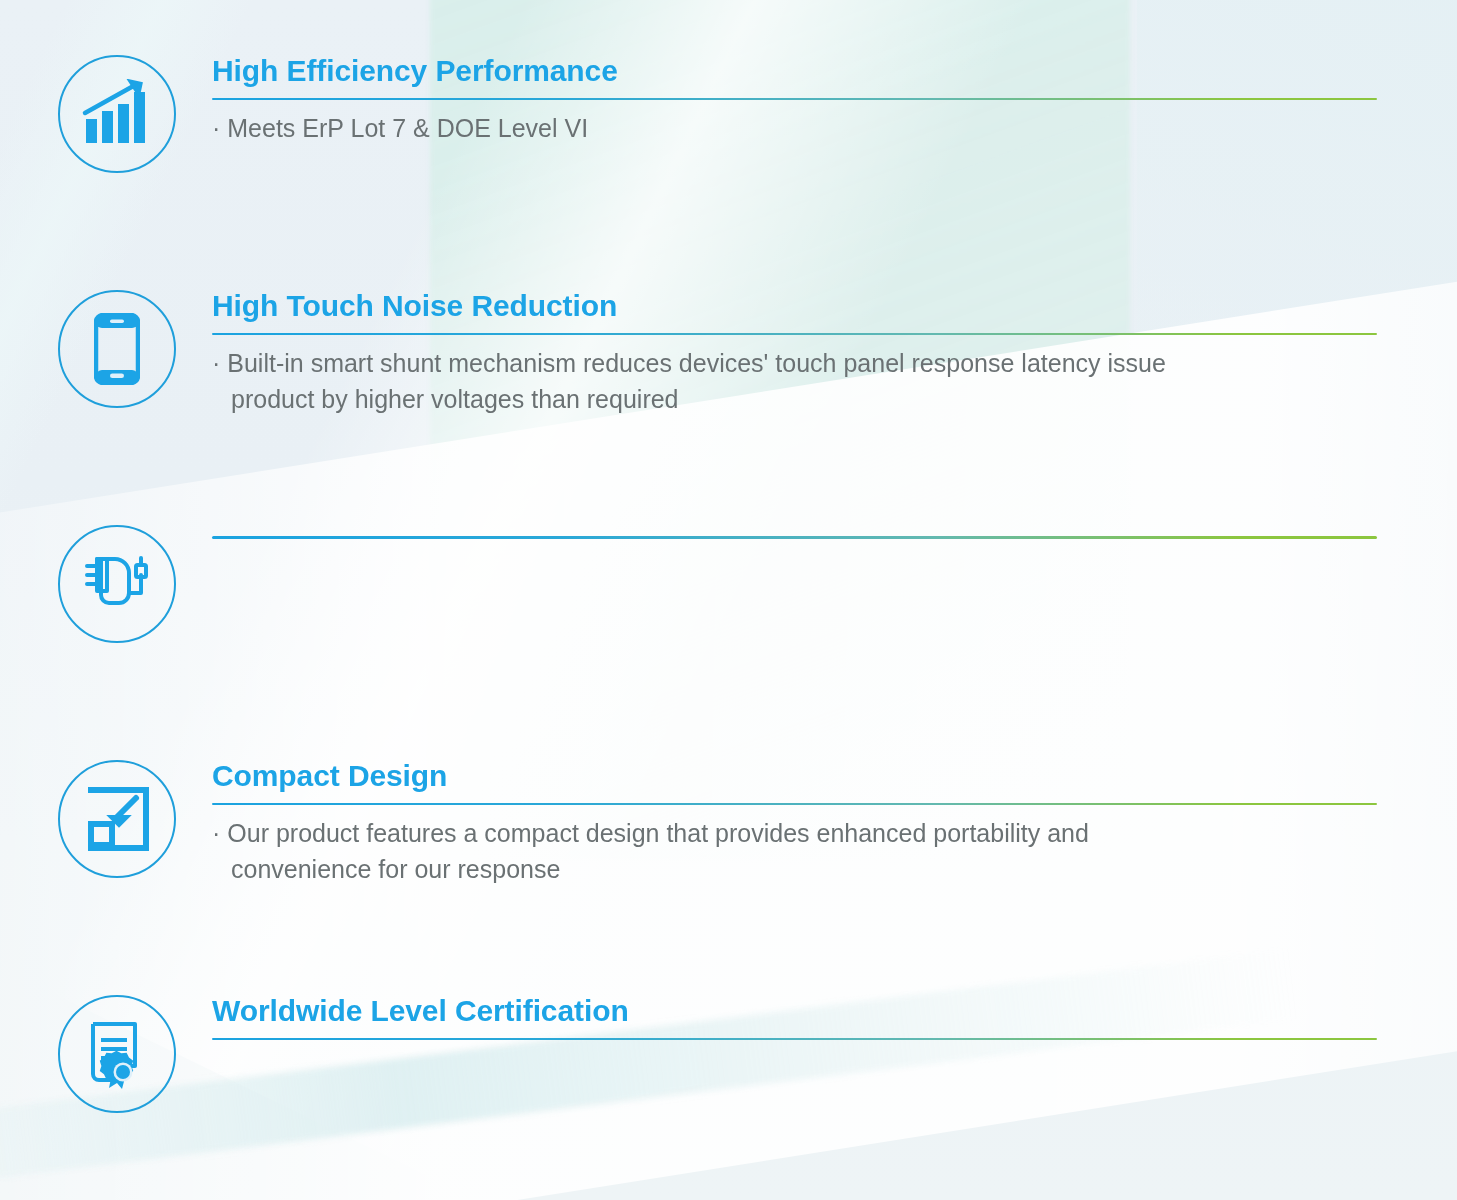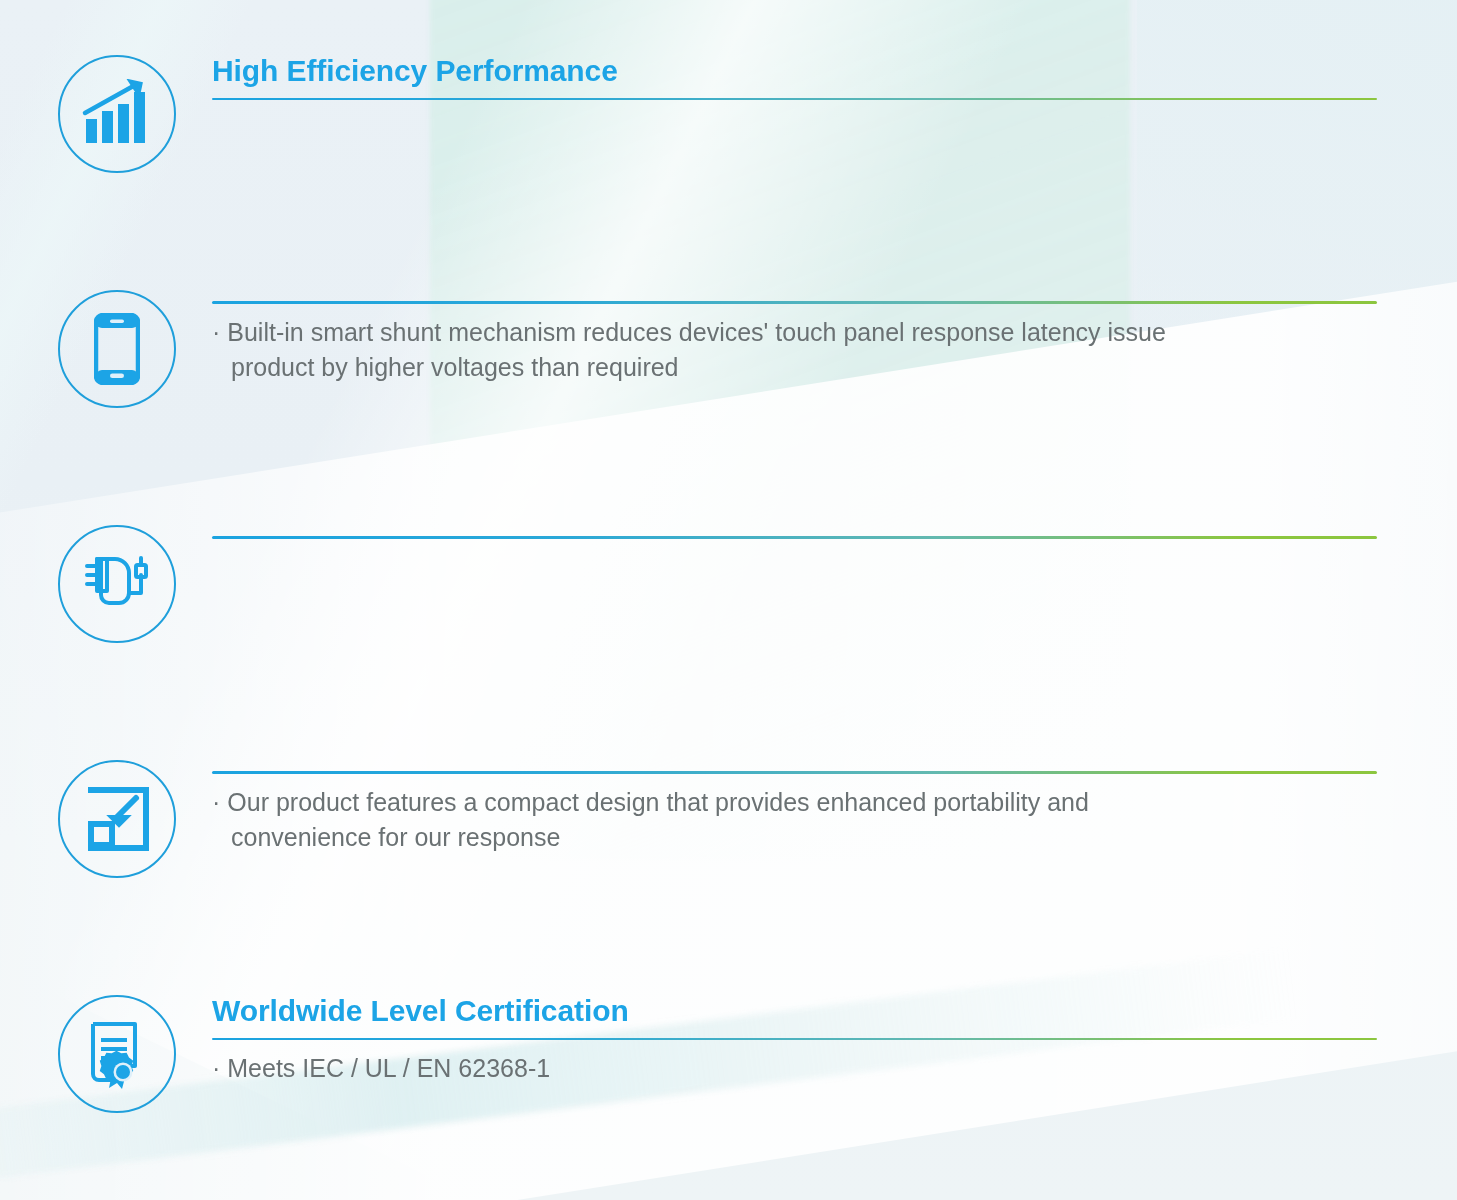--- a/index.html
+++ b/index.html
@@ -212,36 +212,43 @@
               <rect x="54" y="13" width="11" height="51"></rect>
             </g>
             <path d="M5 34 L57 5" stroke="#1ca4e6" stroke-width="4.5" fill="none" stroke-linecap="round"></path>
             <path d="M45 2 L62 2 L62 19 Z" fill="#1ca4e6" transform="rotate(12 57 7)"></path>
           </svg>
         </div>
       </div>
       <div class="body-col">
         <div class="feature-title">High Efficiency Performance</div>
         <div class="rule"></div>
+        <div class="bullets">
+          <div class="bullet">
+            <span class="dot">·</span>
+            <span>Meets ErP Lot 7 &amp; DOE Level VI</span>
+          </div>
+        </div>
       </div>
     </div>
 
     <div class="feature" style="top:290px;">
       <div class="icon-wrap">
         <div class="icon-circle">
           <svg width="46" height="72" viewBox="0 0 46 72" aria-hidden="true">
             <rect x="2" y="2" width="42" height="68" rx="7" ry="7" fill="none" stroke="#1ca4e6" stroke-width="4.5"></rect>
             <rect x="2" y="2" width="42" height="13" rx="6" ry="6" fill="#1ca4e6"></rect>
             <rect x="2" y="57" width="42" height="13" rx="6" ry="6" fill="#1ca4e6"></rect>
             <rect x="16" y="6.5" width="14" height="3.6" rx="1.8" fill="#dff0fa"></rect>
             <rect x="16" y="60.5" width="14" height="4.6" rx="2.3" fill="#dff0fa"></rect>
           </svg>
         </div>
       </div>
       <div class="body-col">
+        <div class="feature-title">High Touch Noise Reduction</div>
         <div class="rule"></div>
         <div class="bullets">
           <div class="bullet">
             <span class="dot">·</span>
             <span>Built-in smart shunt mechanism reduces devices' touch panel response latency issue</span>
             <span class="cont">product by higher voltages than required</span>
           </div>
         </div>
       </div>
     </div>
@@ -274,20 +281,21 @@
             <g fill="none" stroke="#1ca4e6" stroke-width="6">
               <path d="M4 4 L62 4 L62 62 L4 62"></path>
               <rect x="7" y="38" width="21" height="21"></rect>
             </g>
             <path d="M52 12 L32 32" stroke="#1ca4e6" stroke-width="6" stroke-linecap="round"></path>
             <path d="M26 38 L44 38 L44 20 Z" fill="#1ca4e6" transform="rotate(45 35 29)"></path>
           </svg>
         </div>
       </div>
       <div class="body-col">
+        <div class="feature-title">Compact Design</div>
         <div class="rule"></div>
         <div class="bullets">
           <div class="bullet">
             <span class="dot">·</span>
             <span>Our product features a compact design that provides enhanced portability and</span>
             <span class="cont">convenience for our response</span>
           </div>
         </div>
       </div>
     </div>
@@ -303,23 +311,17 @@
             <path d="M32 50 L28 70 L36 65 L41 71 L46 52 Z" fill="#1ca4e6"></path>
             <path d="M40 36 l5.2 2.6 5.8 -0.6 2.6 5.2 4.6 3.6 -1.8 5.6 1.8 5.6 -4.6 3.6 -2.6 5.2 -5.8 -0.6 -5.2 2.6 -5.2 -2.6 -5.8 0.6 -2.6 -5.2 -4.6 -3.6 1.8 -5.6 -1.8 -5.6 4.6 -3.6 2.6 -5.2 5.8 0.6 Z" fill="#1ca4e6" transform="translate(-5,-4) scale(0.92) translate(4,4)"></path>
             <circle cx="42" cy="54" r="9.5" fill="#dff0fa"></circle>
             <circle cx="42" cy="54" r="7" fill="#1ca4e6"></circle>
           </svg>
         </div>
       </div>
       <div class="body-col">
         <div class="feature-title">Worldwide Level Certification</div>
         <div class="rule"></div>
-        <div class="bullets">
-          <div class="bullet">
-            <span class="dot">·</span>
-            <span>Meets IEC / UL / EN 62368-1</span>
-          </div>
-        </div>
       </div>
     </div>
 
   </div>
 </div>
 
 </body></html>

